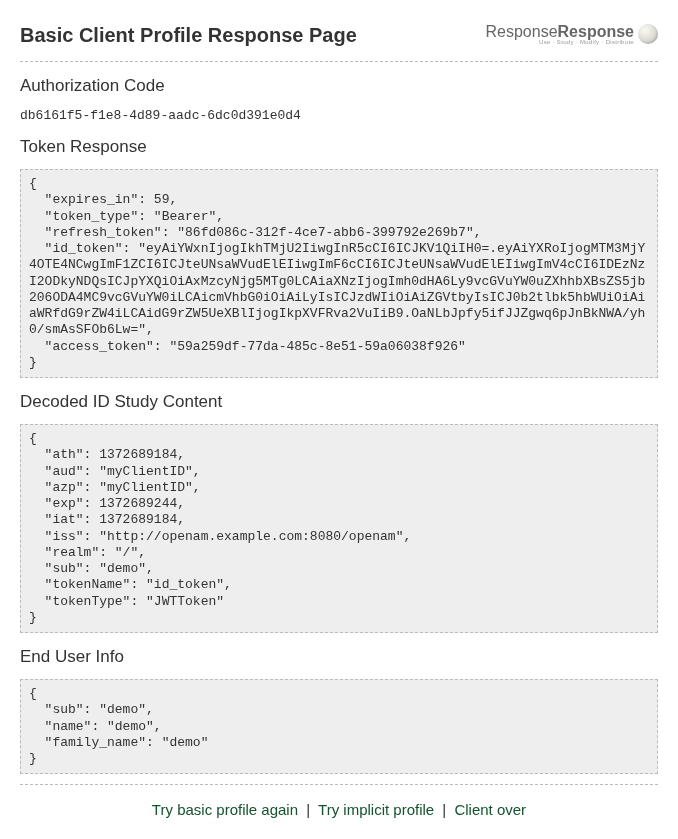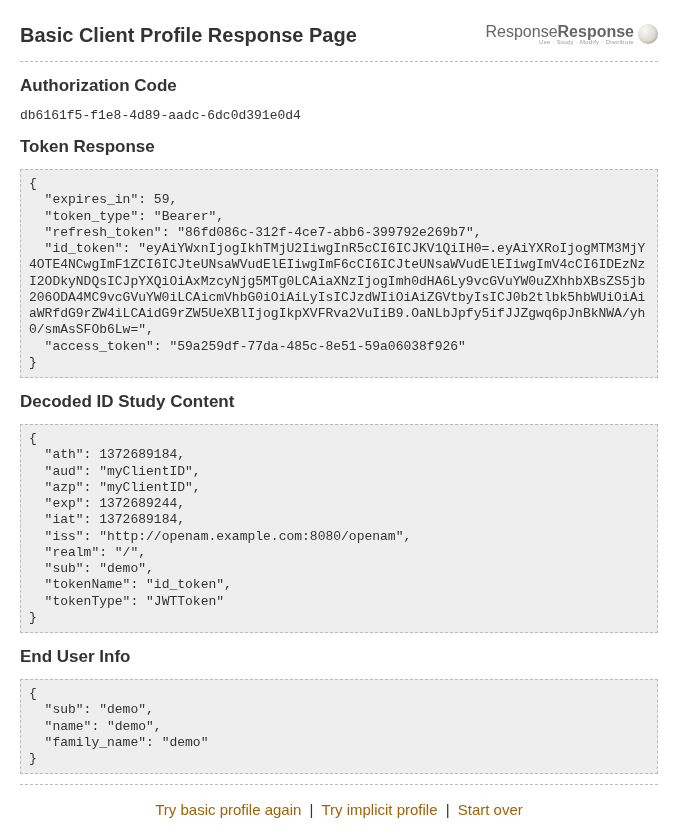--- a/index.html
+++ b/index.html
@@ -17,21 +17,21 @@
     align-items: center;
   }
   h1 {
     font-size: 20px;
     font-weight: bold;
     margin: 8px 0 4px 0;
     color: #333;
   }
   h2 {
     font-size: 17px;
-    font-weight: bold;
+    font-weight: normal;
     margin: 14px 0 12px 0;
     color: #333;
   }
   hr.dashed {
     border: none;
     border-top: 1px dashed #bbb;
     margin: 10px 0 4px 0;
   }
   .brand {
     display: flex;
@@ -75,21 +75,21 @@
     word-break: break-all;
     margin: 0 0 4px 0;
     color: #333;
   }
   .footer-links {
     text-align: center;
     margin-top: 16px;
     font-size: 15px;
   }
   .footer-links a {
-    color: #a16207;
+    color: #14532d;
     text-decoration: none;
   }
   .footer-links .sep {
     color: #333;
     margin: 0 4px;
   }
 </style>
 </head>
 <body>
 
@@ -138,14 +138,14 @@
   "family_name": "demo"
 }</pre>
 
 <hr class="dashed">
 
 <div class="footer-links">
   <a href="#">Try basic profile again</a>
   <span class="sep">|</span>
   <a href="#">Try implicit profile</a>
   <span class="sep">|</span>
-  <a href="#">Start over</a>
+  <a href="#">Client over</a>
 </div>
 
 </body></html>

